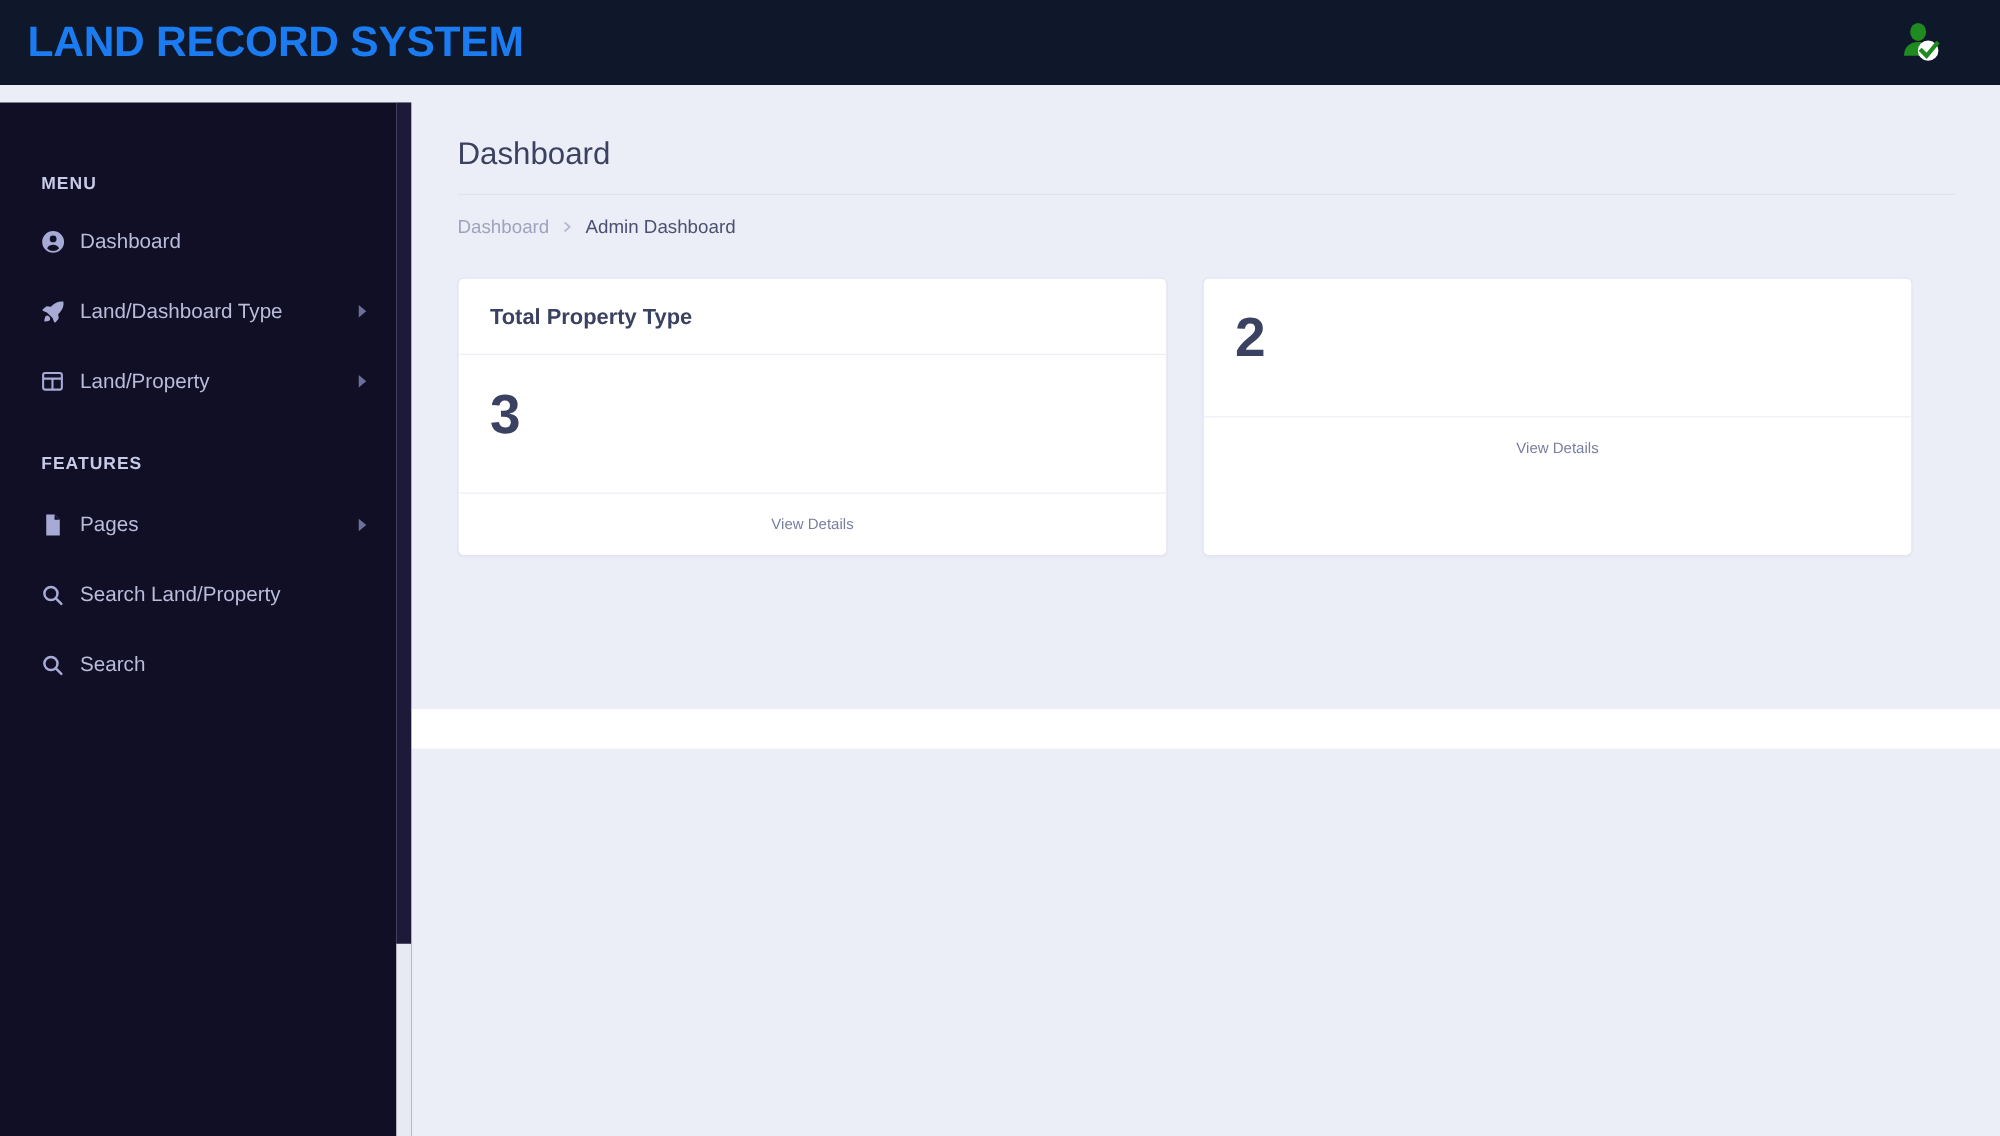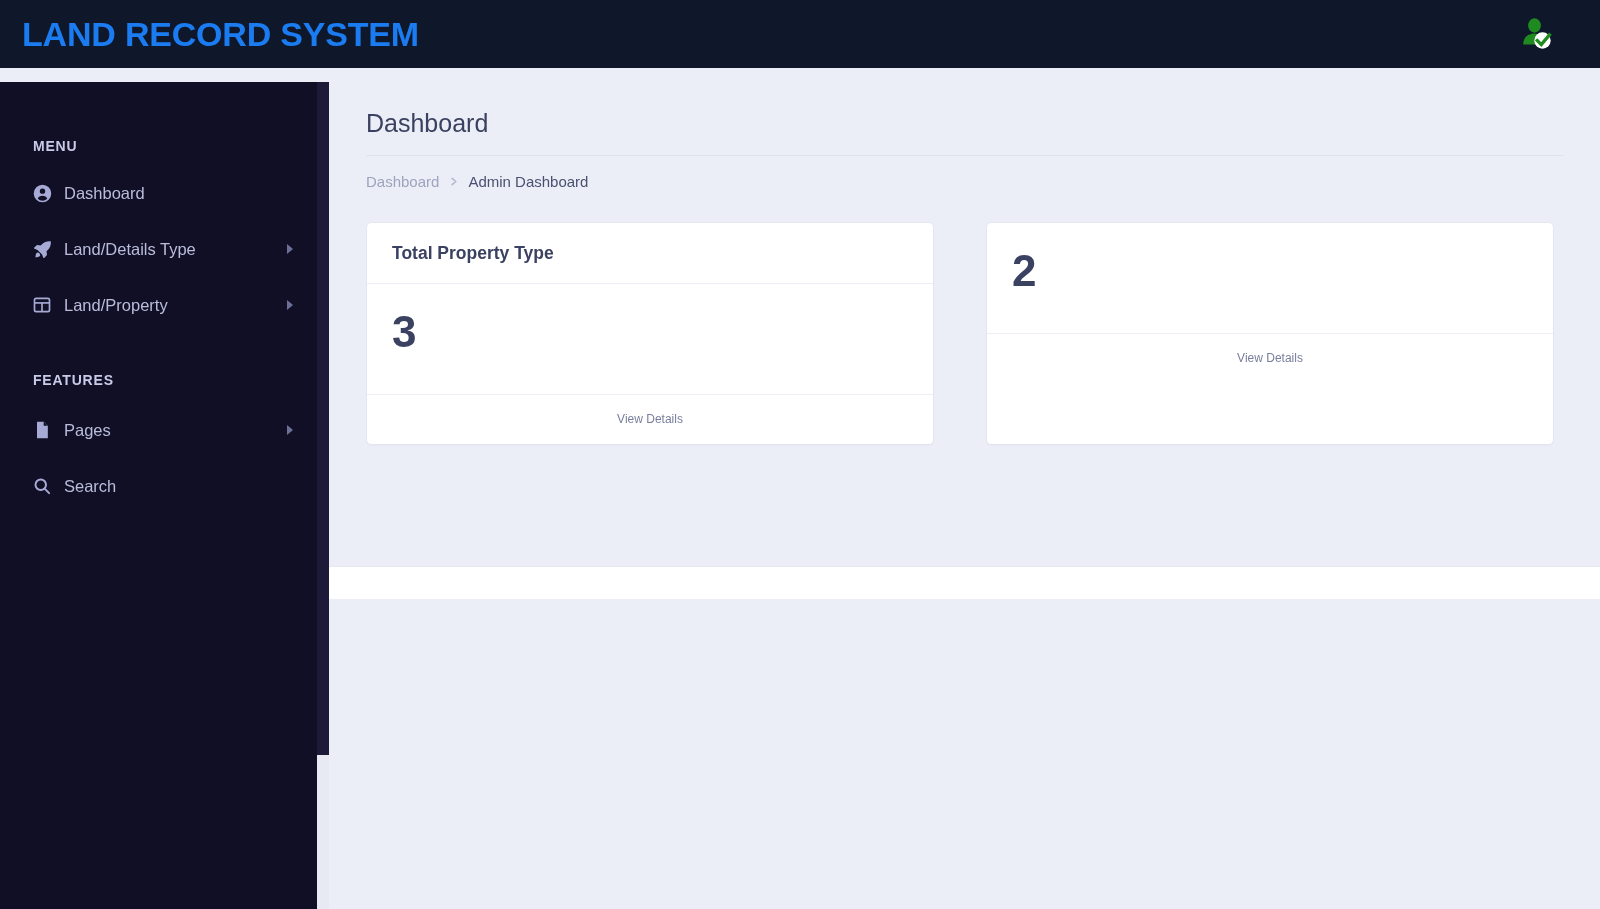--- a/index.html
+++ b/index.html
@@ -94,21 +94,21 @@
     font-size: 14px;
     font-weight: bold;
     letter-spacing: 0.8px;
     color: #c8cbe8;
     padding: 0 0 0 33px;
     margin-bottom: 22px;
     margin-top: 30px;
   }
 
   .sidebar-section-title.features {
-    margin-top: 50px;
+    margin-top: 40px;
     margin-bottom: 25px;
   }
 
   .nav-item {
     display: flex;
     align-items: center;
     height: 34px;
     margin-bottom: 22px;
     padding: 0 24px 0 31px;
     cursor: pointer;
@@ -195,21 +195,21 @@
     align-items: center;
   }
 
   .crumb-current {
     color: #4a5070;
   }
 
   
   .cards-row {
     display: flex;
-    gap: 52px;
+    gap: 28px;
     padding: 32px 36px 0 37px;
   }
 
   .card {
     width: 568px;
     background: #ffffff;
     border: 1px solid #e3e6f2;
     border-radius: 5px;
     overflow: hidden;
     box-shadow: 0 1px 1px rgba(60,64,100,0.03);
@@ -300,21 +300,21 @@
       </span>
       <span class="nav-label">Dashboard</span>
     </a>
 
     <a class="nav-item">
       <span class="nav-icon">
         <svg width="21" height="21" viewBox="0 0 24 24" fill="currentColor">
           <path d="M21.4 2.6c-3.6-.6-7.4.7-10 3.3l-1.5 1.5-3.6-.5a1 1 0 00-.9.3L2.6 9.7c-.5.5-.3 1.3.3 1.5l3.4 1.3 5.2 5.2 1.3 3.4c.2.6 1 .8 1.5.3l2.5-2.8a1 1 0 00.3-.9l-.5-3.6 1.5-1.5c2.6-2.6 3.9-6.4 3.3-10zM8.1 15.9c-.9-.9-2.2-.6-2.9.1-1 1-1.3 4.9-1.3 4.9s3.9-.3 4.9-1.3c.7-.7 1-2-.7-3.7z"></path>
         </svg>
       </span>
-      <span class="nav-label">Land/Details Type</span>
+      <span class="nav-label">Land/Dashboard Type</span>
       <span class="nav-arrow"></span>
     </a>
 
     <a class="nav-item">
       <span class="nav-icon">
         <svg width="20" height="20" viewBox="0 0 24 24" fill="none" stroke="currentColor" stroke-width="2">
           <rect x="3" y="4" width="18" height="16" rx="2"></rect>
           <line x1="3" y1="9.5" x2="21" y2="9.5"></line>
           <line x1="12" y1="9.5" x2="12" y2="20"></line>
         </svg>
@@ -329,20 +329,29 @@
       <span class="nav-icon">
         <svg width="20" height="20" viewBox="0 0 24 24" fill="currentColor">
           <path d="M6 2h8l5 5v15H6z"></path>
           <path d="M14 2v5h5z" fill="#110f26"></path>
         </svg>
       </span>
       <span class="nav-label">Pages</span>
       <span class="nav-arrow"></span>
     </a>
 
+    <a class="nav-item">
+      <span class="nav-icon">
+        <svg width="20" height="20" viewBox="0 0 24 24" fill="none" stroke="currentColor" stroke-width="2.4" stroke-linecap="round">
+          <circle cx="10.5" cy="10.5" r="6.3"></circle>
+          <line x1="15.2" y1="15.2" x2="20.5" y2="20.5"></line>
+        </svg>
+      </span>
+      <span class="nav-label">Search Land/Property</span>
+    </a>
 
     <a class="nav-item">
       <span class="nav-icon">
         <svg width="20" height="20" viewBox="0 0 24 24" fill="none" stroke="currentColor" stroke-width="2.4" stroke-linecap="round">
           <circle cx="10.5" cy="10.5" r="6.3"></circle>
           <line x1="15.2" y1="15.2" x2="20.5" y2="20.5"></line>
         </svg>
       </span>
       <span class="nav-label">Search</span>
     </a>

